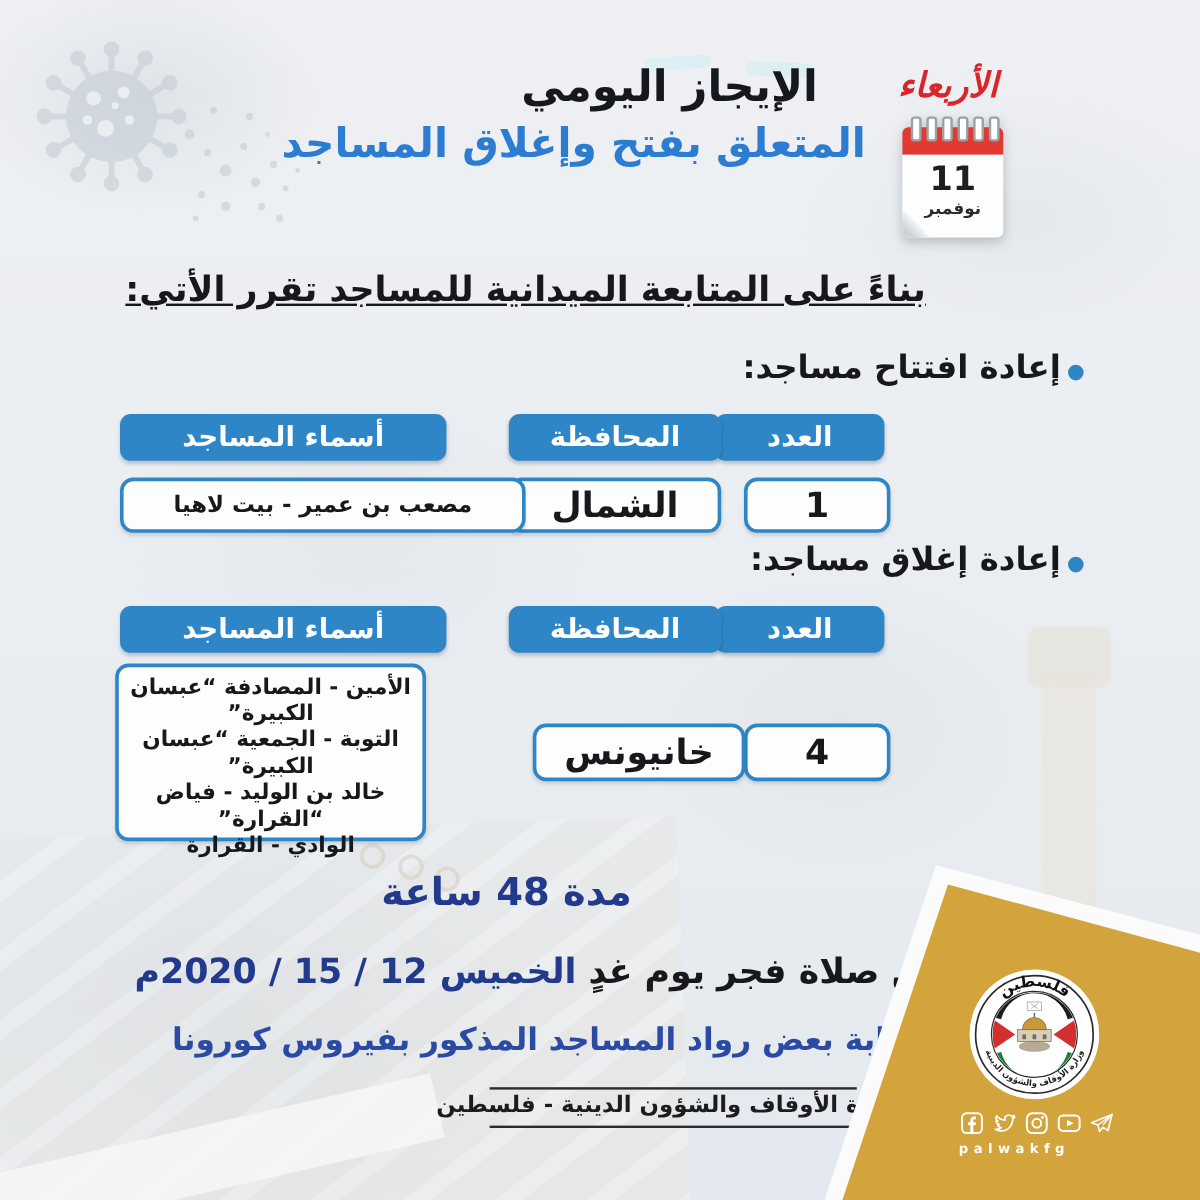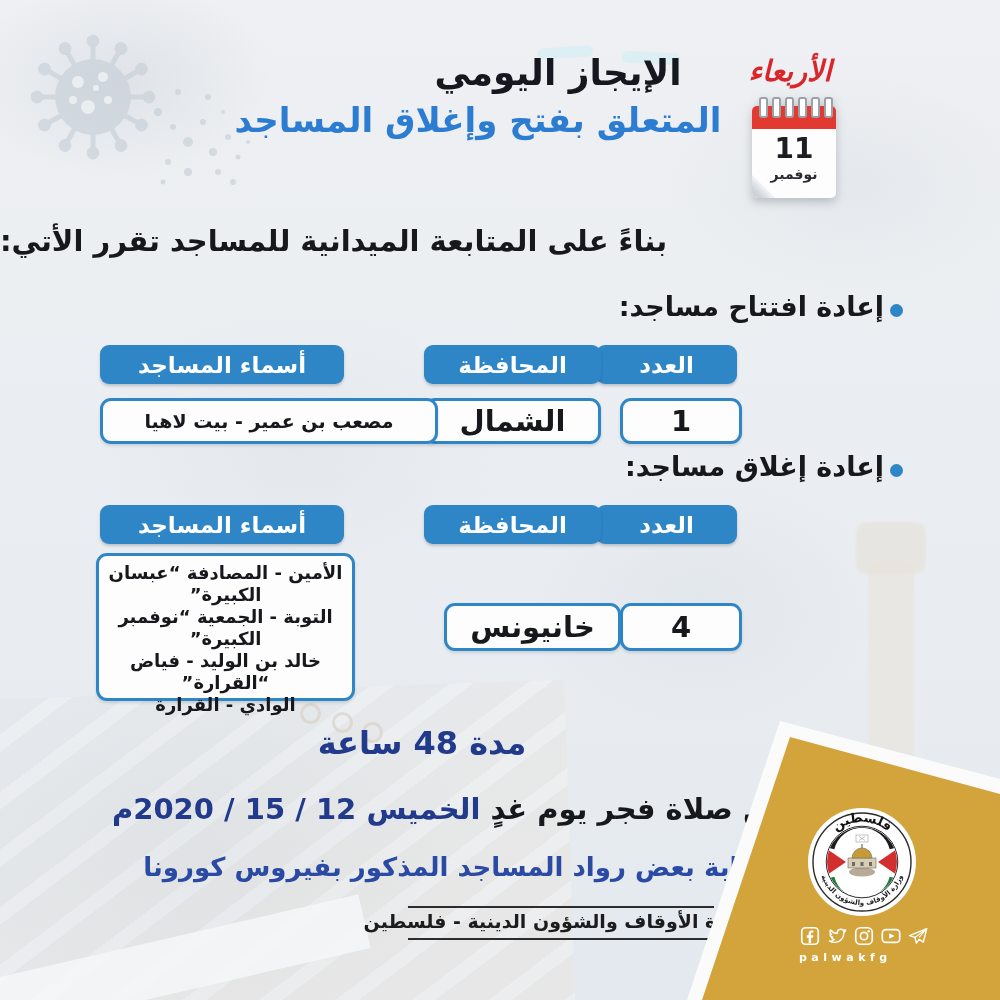--- a/index.html
+++ b/index.html
@@ -39,33 +39,33 @@
   .cal-day{font-size:28px;font-weight:bold;color:#1d1d22;line-height:34px;margin-top:3px;}
   .cal-month{font-size:14px;font-weight:bold;color:#2a2a30;line-height:16px;}
   .cal-curl{position:absolute;left:0;bottom:0;width:24px;height:24px;
     background:linear-gradient(45deg,#cfd3d8 20%,#f2f3f5 48%,rgba(255,255,255,0) 50%);border-radius:0 0 0 5px;}
   
   .title{left:398px;top:52px;width:320px;text-align:center;font-size:36px;font-weight:bold;color:#16181f;}
   .subtitle{left:203px;top:100px;width:550px;text-align:center;font-size:34px;font-weight:bold;color:#2c7dd2;}
   .hl-pill{left:326px;top:163px;width:298px;height:39px;background:#58dce2;border-radius:20px;
     display:flex;align-items:center;justify-content:center;}
   .hl-text{font-size:29px;font-weight:bold;color:#15161c;line-height:36px;}
-  .intro{left:0;top:224px;width:876px;text-align:left;font-size:29px;font-weight:bold;color:#17181c;}
+  .intro{left:0;top:224px;width:876px;text-align:center;font-size:29px;font-weight:bold;color:#17181c;text-decoration:underline;}
   
   .bullet{width:13px;height:13px;border-radius:50%;background:#2e86c7;left:890px;}
   .b1{top:304px;} .b2{top:464px;}
   .section-label{right:116px;font-size:27px;font-weight:bold;color:#17181c;text-align:right;}
   .s1{top:291px;} .s2{top:451px;}
   .th{position:absolute;height:39px;background:#2e86c7;border-radius:9px;color:#fff;font-weight:bold;font-size:23px;
     display:flex;align-items:center;justify-content:center;box-shadow:0 2px 3px rgba(20,40,60,.22);}
   .td{position:absolute;background:#fdfdfd;border:3px solid #2e86c7;border-radius:11px;color:#17181c;font-weight:bold;
     display:flex;align-items:center;justify-content:center;box-shadow:0 2px 3px rgba(20,40,60,.14);box-sizing:border-box;}
   .c-num{left:596px;width:141px;}
   .c-gov{left:424px;width:177px;}
-  .c-names{left:100px;width:244px;}
+  .c-names{left:100px;width:272px;}
   .r1h{top:345px;} .r2h{top:505px;}
   .v-num1{left:620px;width:122px;top:398px;height:46px;font-size:29px;}
   .v-gov1{left:424px;width:177px;top:398px;height:46px;font-size:29px;}
   .v-names1{left:100px;width:338px;top:398px;height:46px;font-size:19px;}
   .v-num2{left:620px;width:122px;top:603px;height:48px;font-size:29px;}
   .v-gov2{left:424px;width:177px;top:603px;height:48px;font-size:29px;margin-left:20px;}
   .v-names2{left:96px;width:259px;top:553px;height:148px;font-size:18px;flex-direction:column;justify-content:space-around;padding:6px 8px;}
   .v-names2 div{line-height:22px;text-align:center;}
   
   .duration{left:122px;top:724px;width:600px;text-align:center;font-size:32px;font-weight:bold;color:#213a8c;}
@@ -190,21 +190,21 @@
   <div class="abs section-label s2">إعادة إغلاق مساجد:</div>
 
   <div class="th c-num r2h">العدد</div>
   <div class="th c-gov r2h">المحافظة</div>
   <div class="th c-names r2h">أسماء المساجد</div>
 
   <div class="td v-num2">4</div>
   <div class="td v-gov2">خانيونس</div>
   <div class="td v-names2">
     <div>الأمين - المصادفة “عبسان الكبيرة”</div>
-    <div>التوبة - الجمعية “نوفمبر الكبيرة”</div>
+    <div>التوبة - الجمعية “عبسان الكبيرة”</div>
     <div>خالد بن الوليد - فياض “القرارة”</div>
     <div>الوادي - القرارة</div>
   </div>
 
   <div class="abs duration">مدة 48 ساعة</div>
   <div class="abs startline">
     <span>اعتبارًا من صلاة فجر يوم غدٍ</span>
     <span class="navy">الخميس 12 / 15 / 2020م</span>
   </div>
   <div class="abs reason">بسبب إصابة بعض رواد المساجد المذكور بفيروس كورونا</div>

